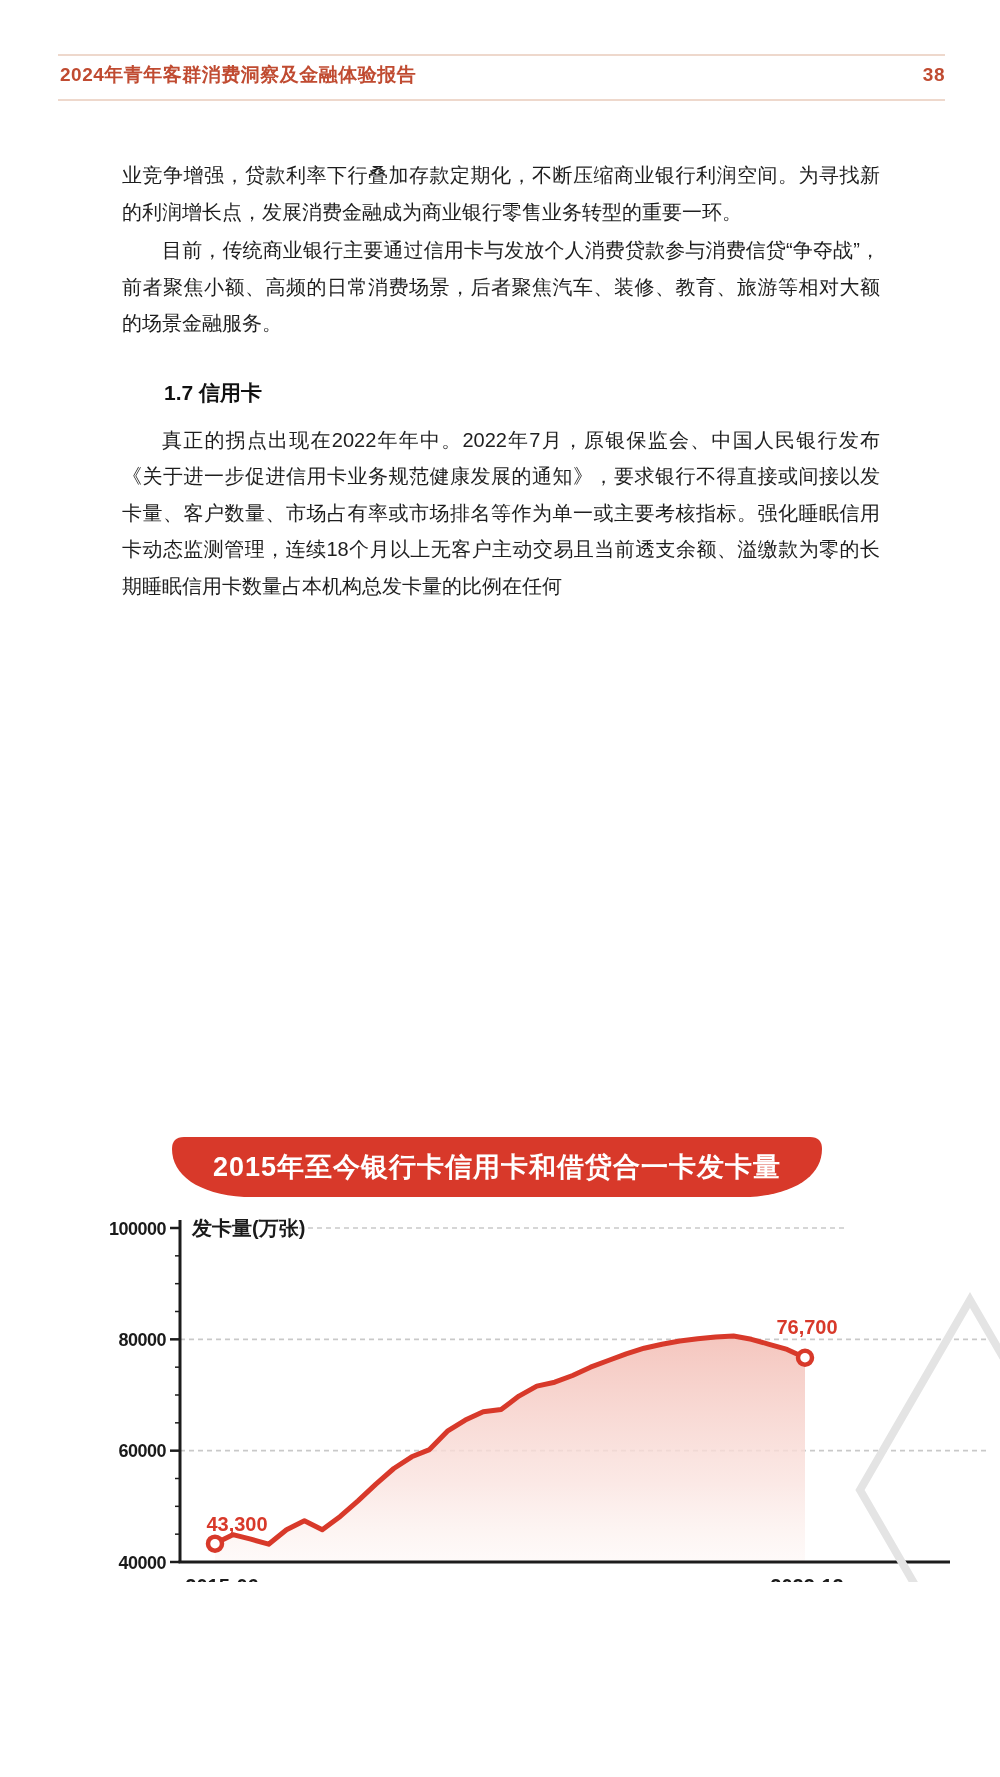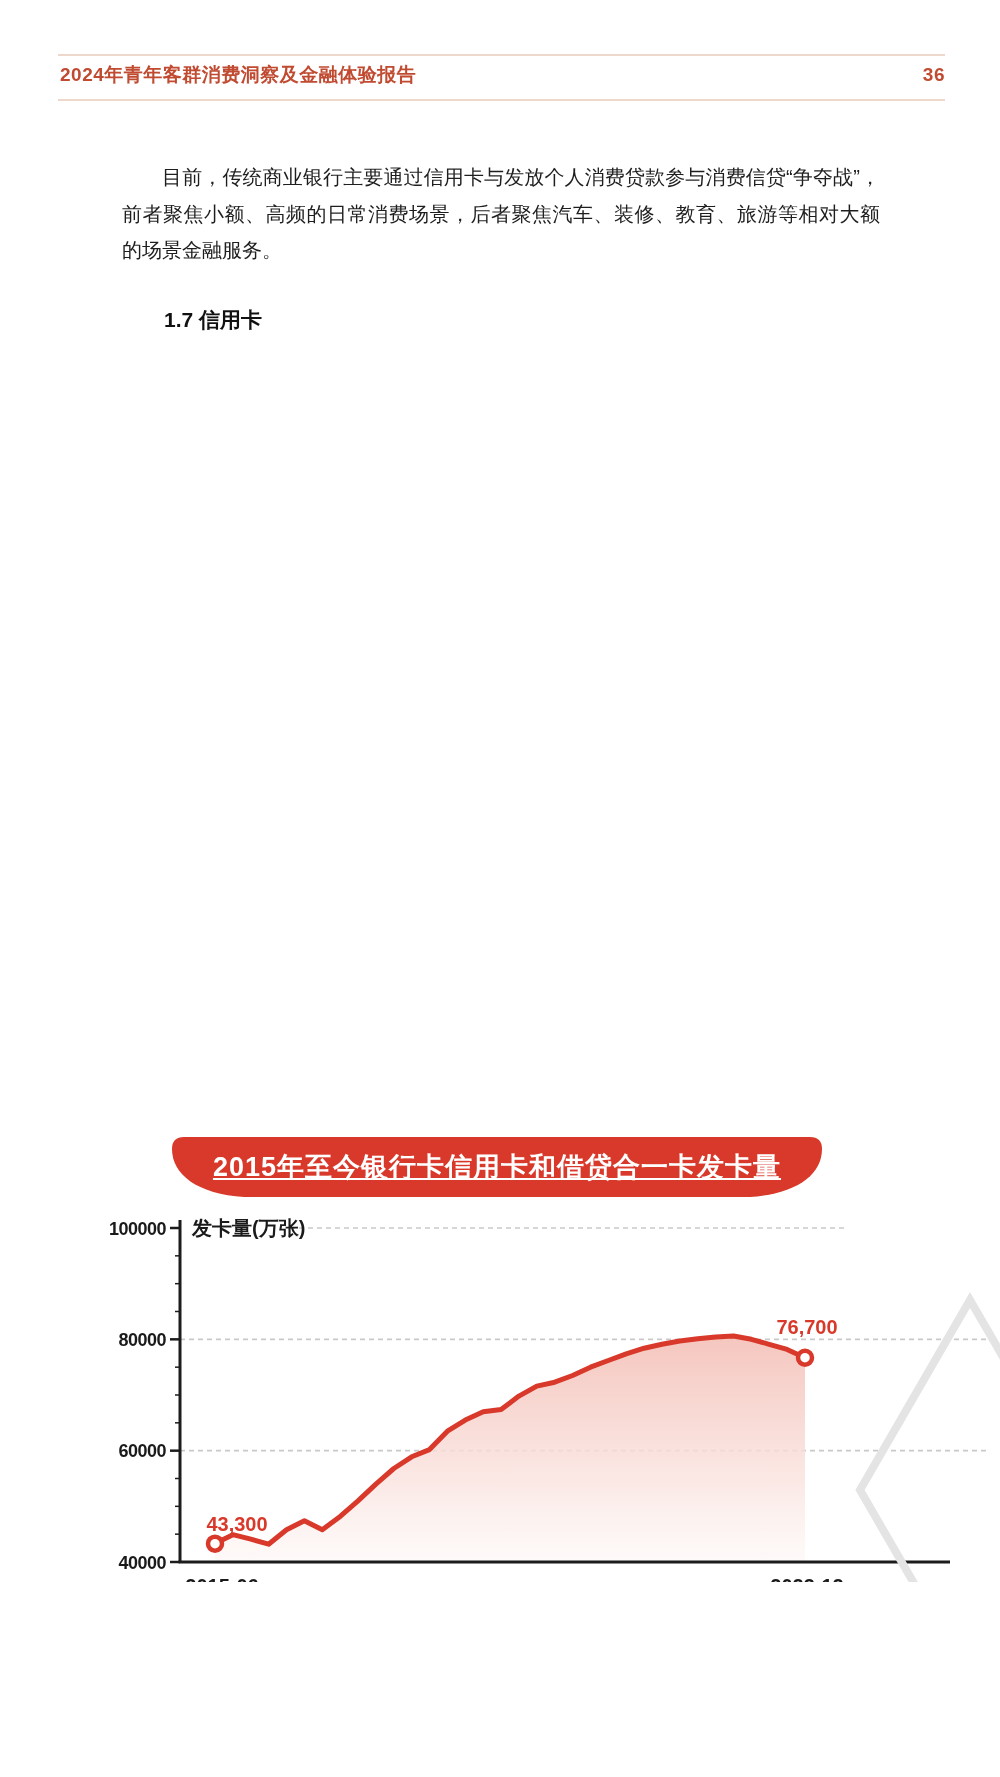--- a/index.html
+++ b/index.html
@@ -17,47 +17,49 @@
              line-height:36.6px;color:#1e1e1e;text-align:justify;}
   .body-text p{margin:2px 0 0;text-indent:2em;}
   .body-text p.no-indent{margin-top:0;text-indent:0;}
   .section-heading{margin:33px 0 10px;font-size:21px;font-weight:700;text-indent:2em;
                    line-height:36.6px;color:#111;}
   .p-last{margin-top:8px !important;}
   .banner{position:absolute;left:172px;top:1137px;width:650px;height:60px;}
   .banner-bg{position:absolute;left:0;top:0;width:100%;height:100%;}
   .banner-title{position:absolute;left:0;top:0;width:100%;height:100%;display:flex;
                 align-items:center;justify-content:center;color:#fff;font-size:27px;
-                font-weight:700;letter-spacing:1px;text-decoration:underline;}
+                font-weight:700;letter-spacing:1px;}
   .chart-plot{position:absolute;left:90px;top:1160px;width:900px;height:450px;}
   .chart-plot text{font-family:"Liberation Sans","DejaVu Sans",sans-serif;fill:#1a1a1a;}
   .chart-plot text.tick{font-size:18px;font-weight:700;letter-spacing:-0.5px;}
   .chart-plot text.ylab{font-size:20px;font-weight:700;}
   .chart-plot text.xlab{font-size:20px;font-weight:700;}
   .chart-plot text.ann{font-size:20px;font-weight:700;fill:#d8392a;}
   .chart-sep{position:absolute;left:154px;top:1606px;width:692px;border-top:2.5px solid #d8392a;}
   .chart-source{position:absolute;left:0;top:1614px;width:1000px;text-align:center;
                 font-size:17px;font-weight:600;color:#333;}
   .deco{position:absolute;left:0;top:0;width:1000px;height:1777px;pointer-events:none;}
 </style>
 </head>
 <body>
 
 <div class="page">
 
   <div class="hline hline-top"></div>
   <header class="pg-header">
     <span class="pg-title">2024年青年客群消费洞察及金融体验报告</span>
-    <span class="pg-num">36</span>
+    <span class="pg-num">38</span>
   </header>
   <div class="hline hline-bottom"></div>
 
   <main class="body-text">
+    <p class="no-indent">业竞争增强，贷款利率下行叠加存款定期化，不断压缩商业银行利润空间。为寻找新的利润增长点，发展消费金融成为商业银行零售业务转型的重要一环。</p>
     <p>目前，传统商业银行主要通过信用卡与发放个人消费贷款参与消费信贷“争夺战”，前者聚焦小额、高频的日常消费场景，后者聚焦汽车、装修、教育、旅游等相对大额的场景金融服务。</p>
     <h3 class="section-heading">1.7 信用卡</h3>
+    <p class="p-last">真正的拐点出现在2022年年中。2022年7月，原银保监会、中国人民银行发布《关于进一步促进信用卡业务规范健康发展的通知》，要求银行不得直接或间接以发卡量、客户数量、市场占有率或市场排名等作为单一或主要考核指标。强化睡眠信用卡动态监测管理，连续18个月以上无客户主动交易且当前透支余额、溢缴款为零的长期睡眠信用卡数量占本机构总发卡量的比例在任何</p>
   </main>
 
   <div class="banner">
     <svg class="banner-bg" viewBox="0 0 650 60" preserveAspectRatio="none" aria-hidden="true">
       <path d="M 12 0 H 638 Q 650 0 650 12 C 650 38 624 57 578 60 H 72 C 26 57 0 38 0 12 Q 0 0 12 0 Z" fill="#d8392a"></path>
     </svg>
     <span class="banner-title">2015年至今银行卡信用卡和借贷合一卡发卡量</span>
   </div>
 
   <svg id="chart-plot" class="chart-plot" viewBox="0 0 900 450">

